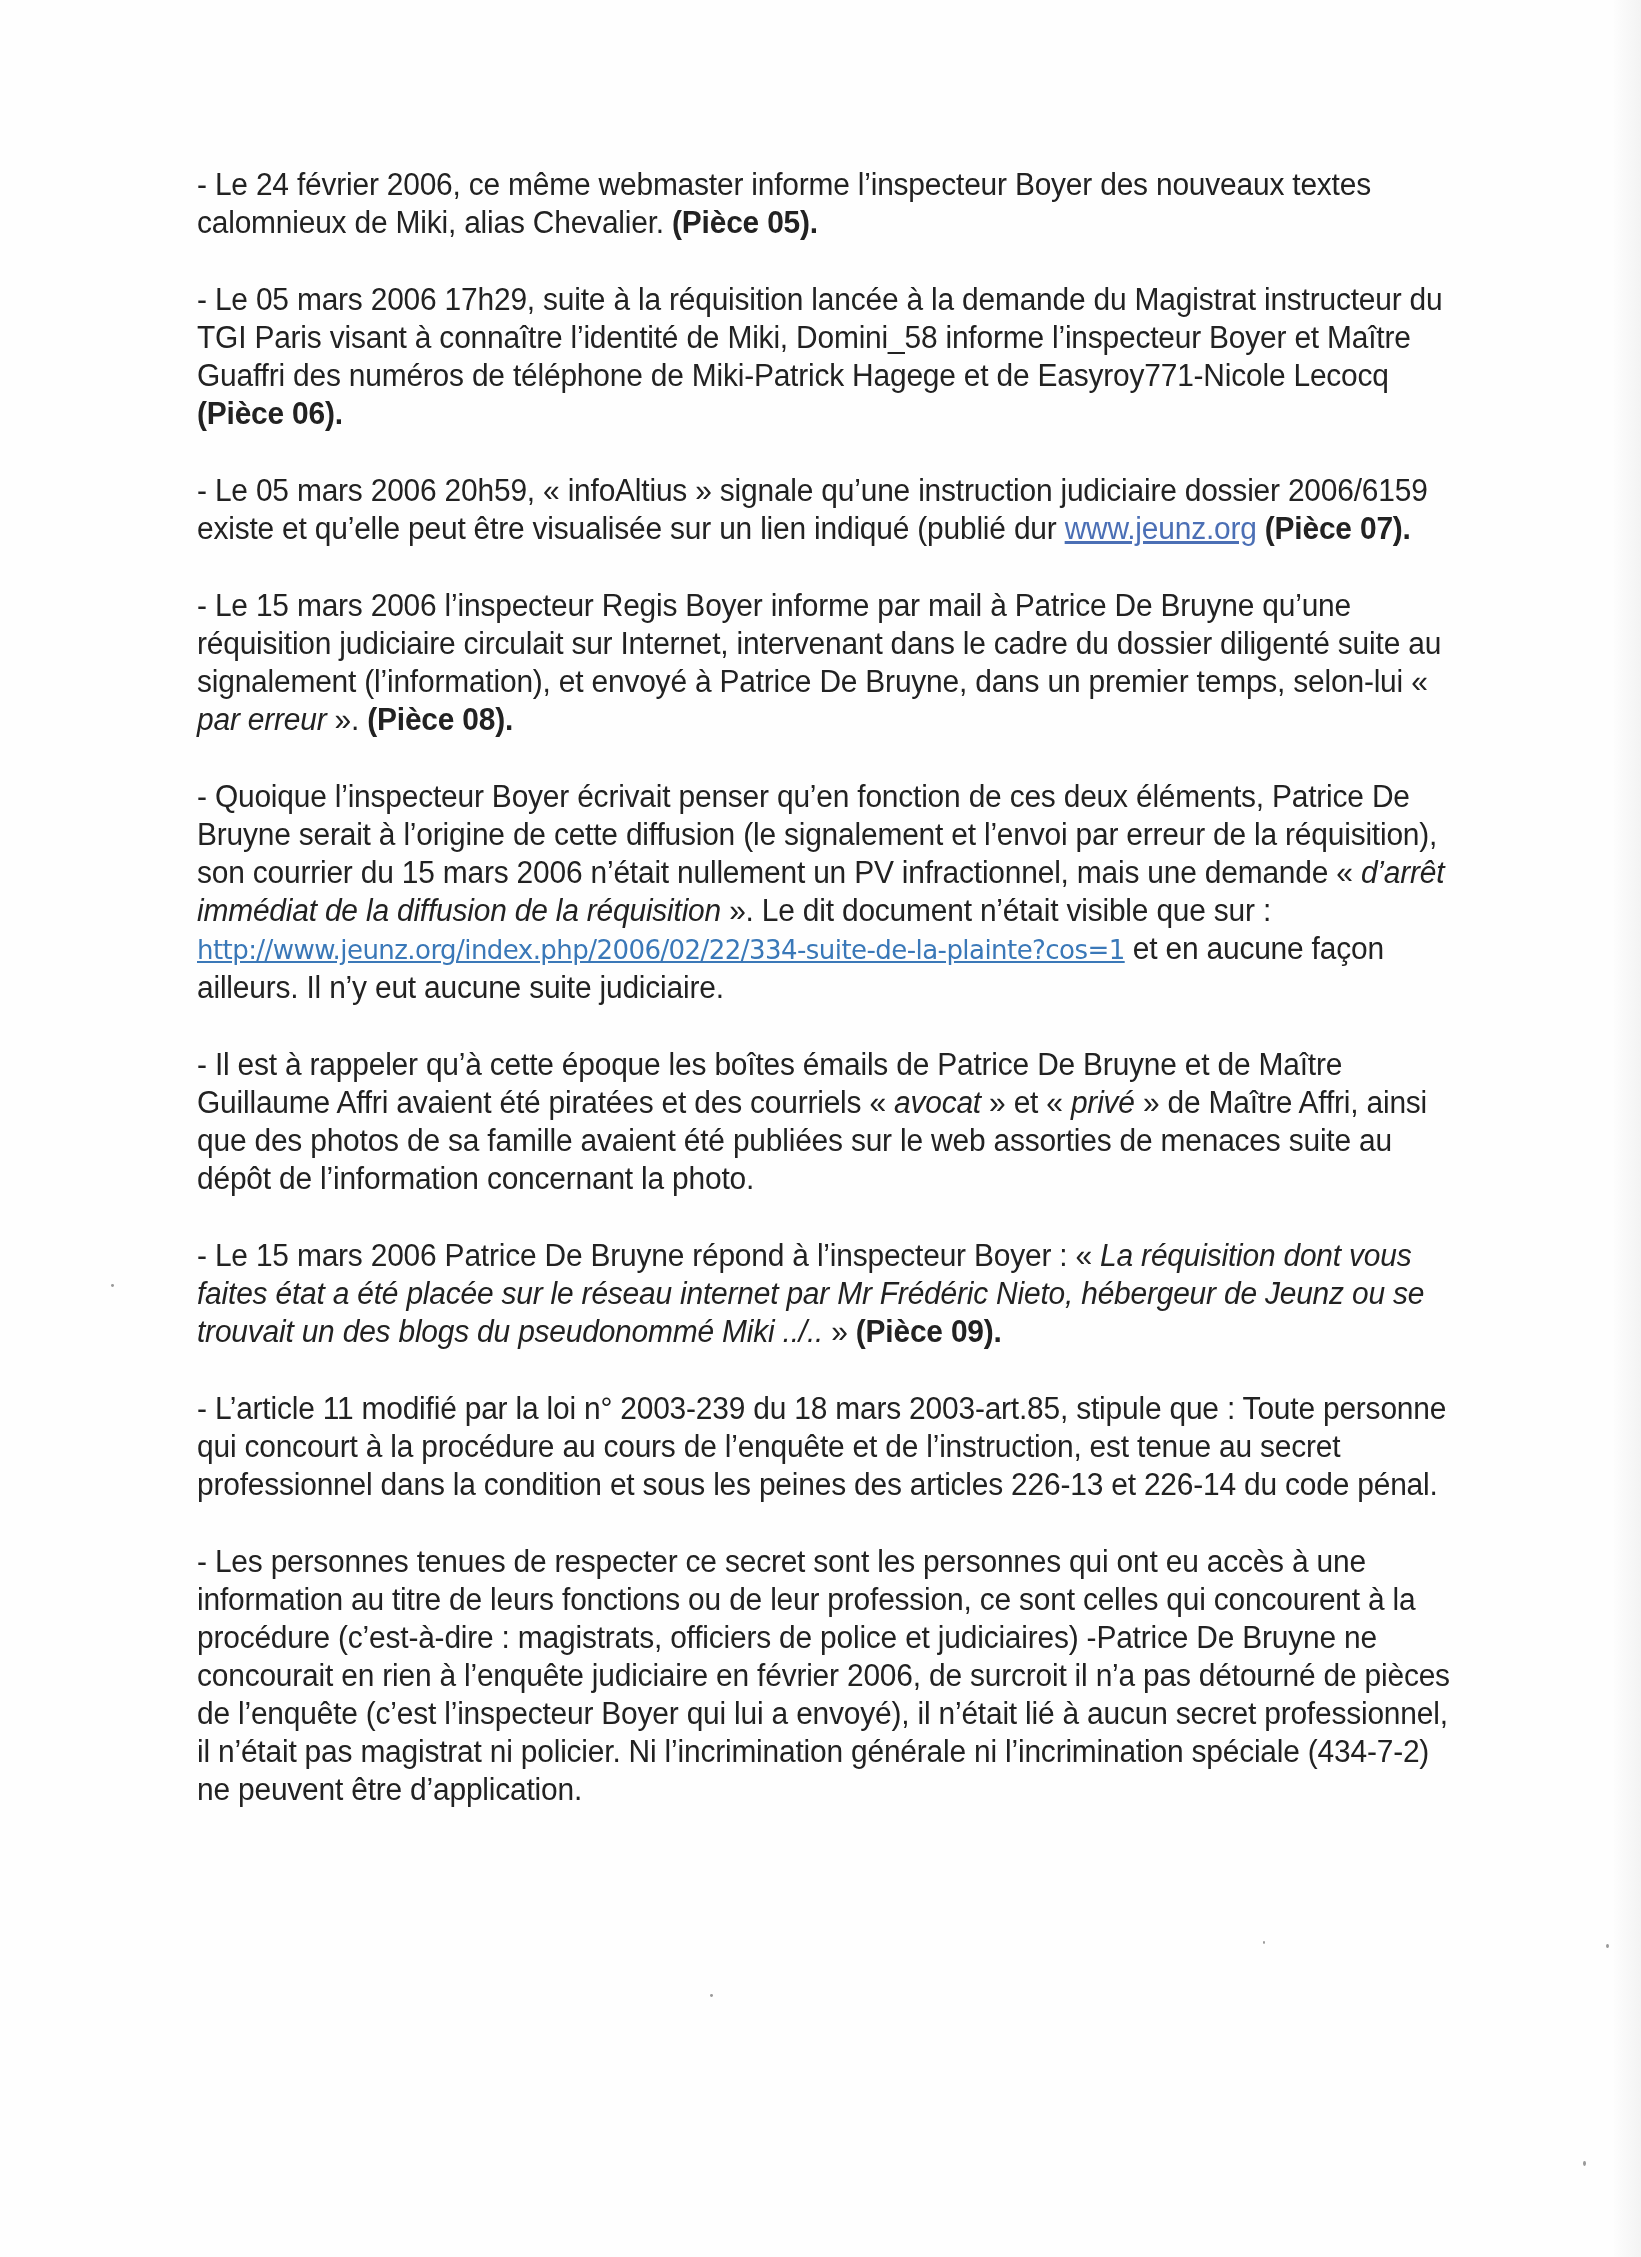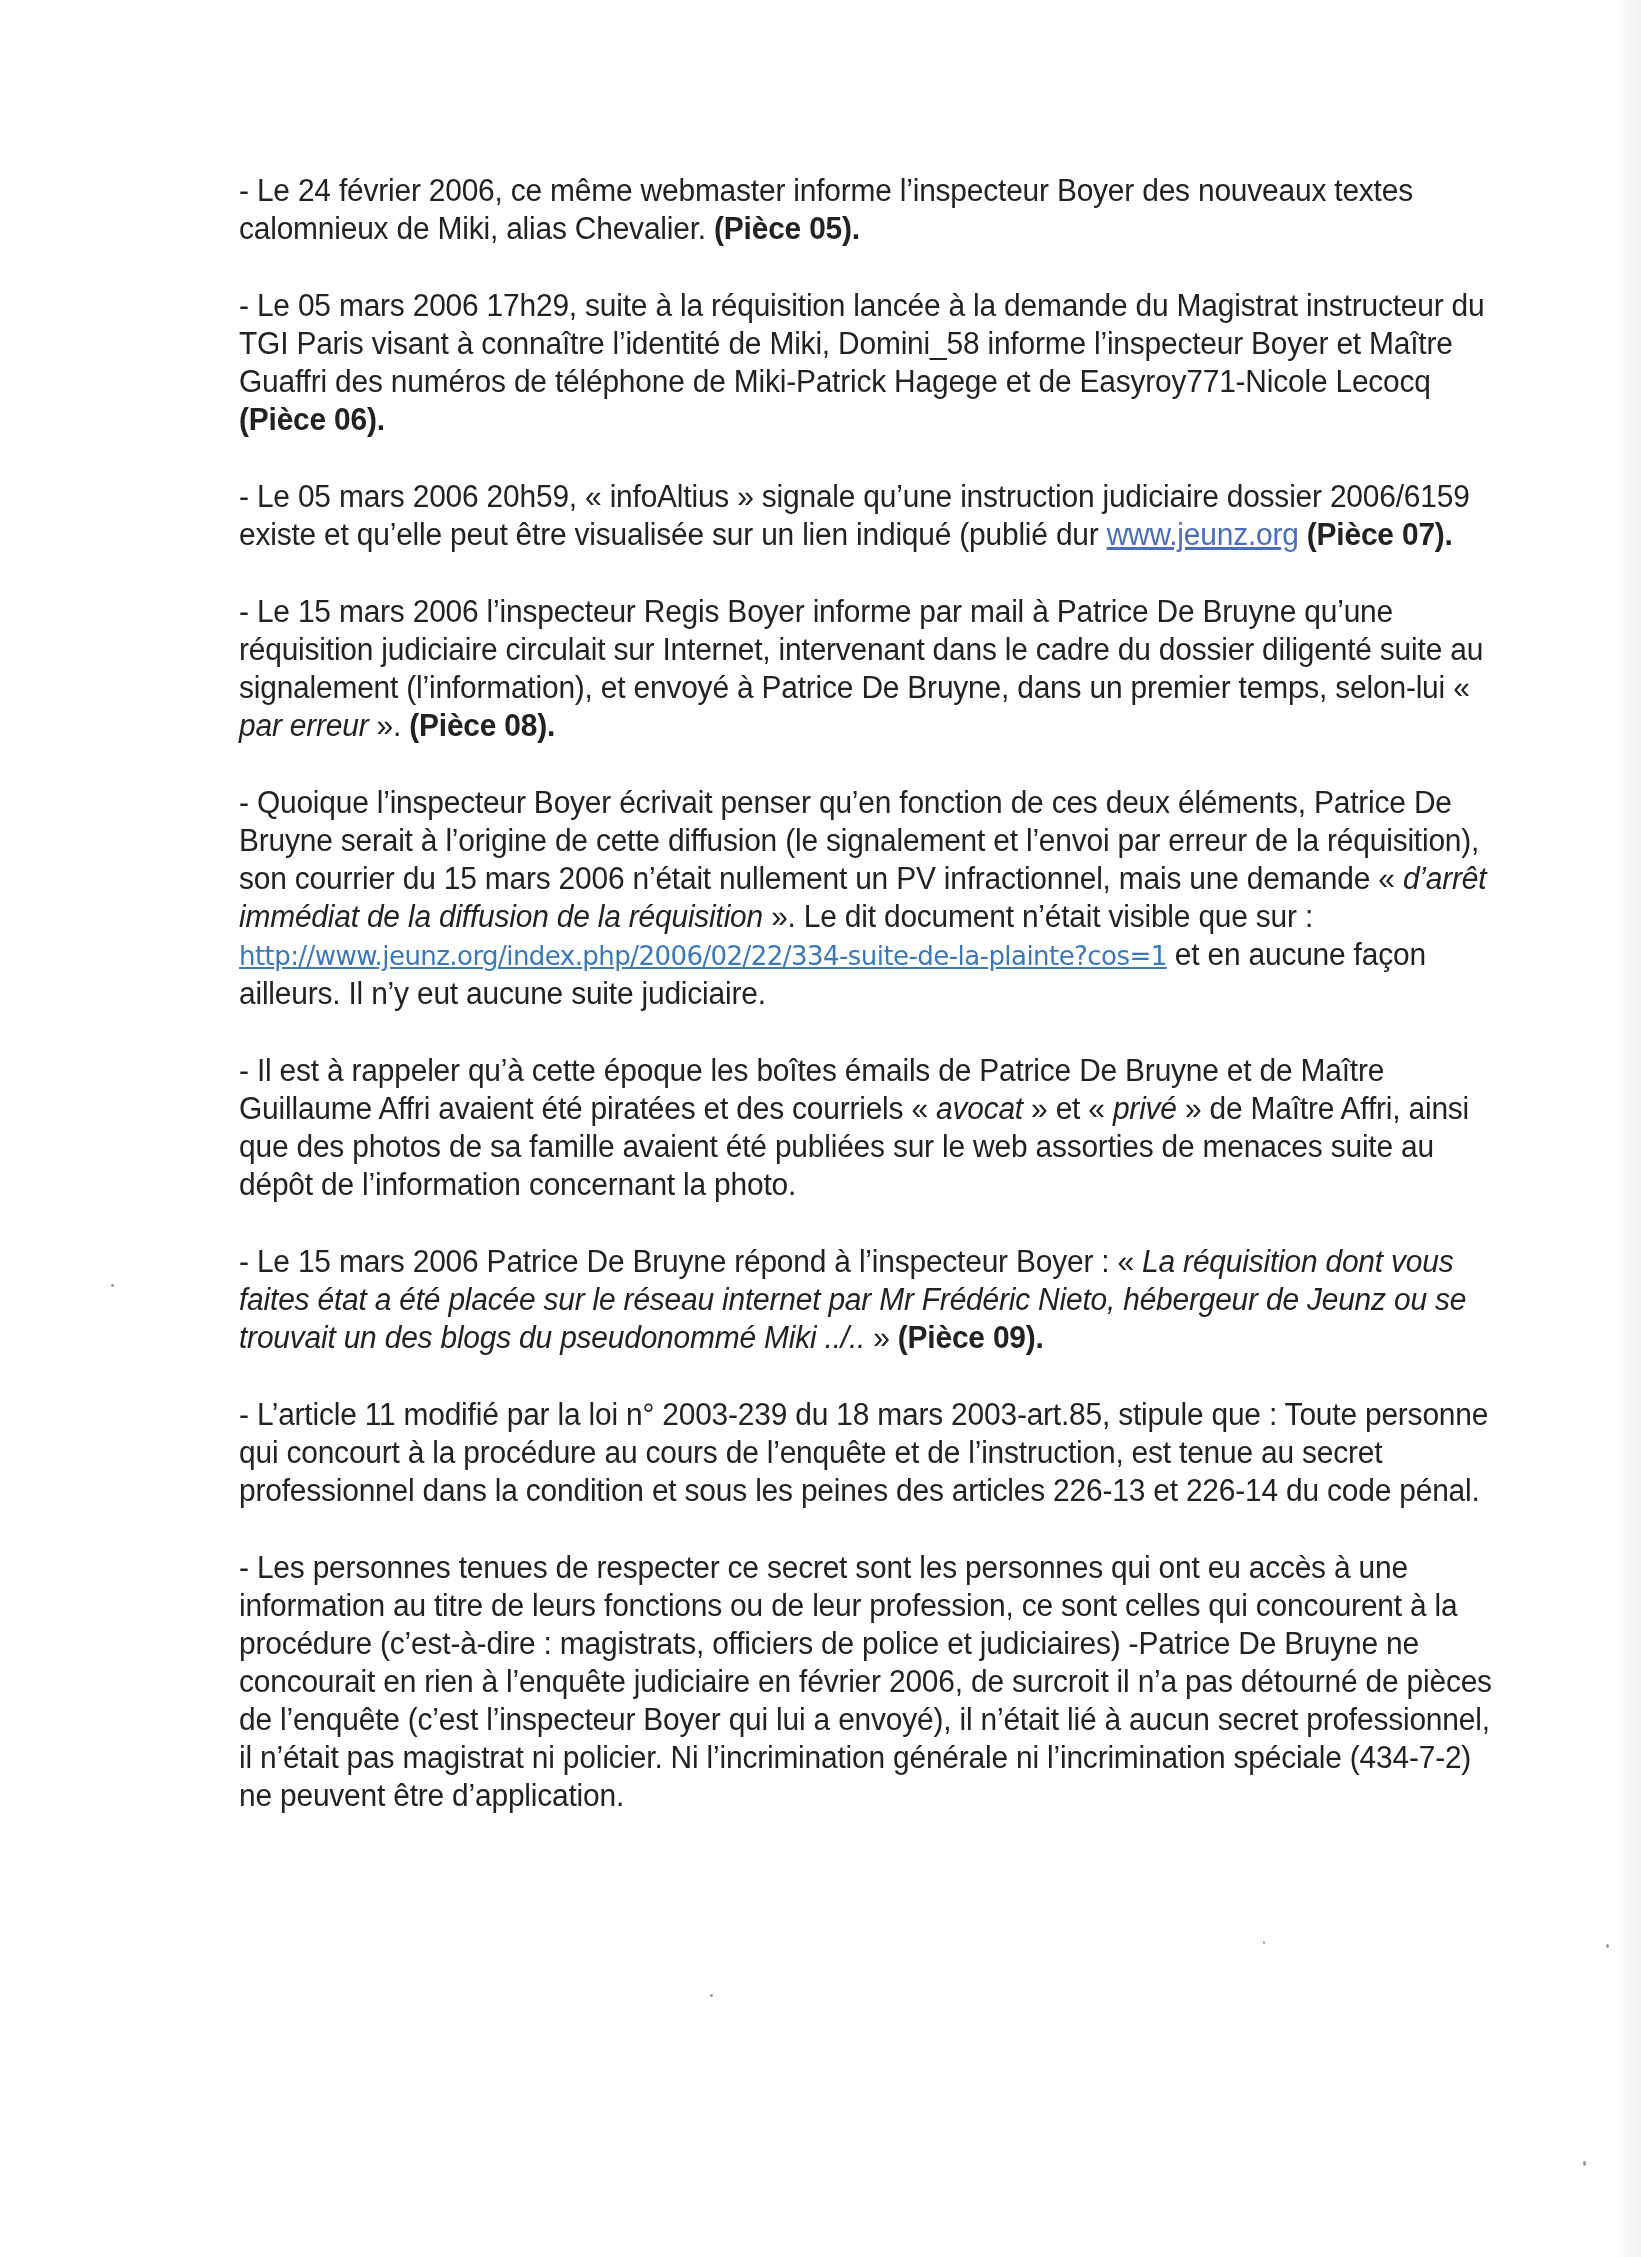--- a/index.html
+++ b/index.html
@@ -23,23 +23,22 @@
     }
     .edge-right {
       position: absolute;
       right: 0; top: 0;
       width: 27px; height: 2257px;
       background: linear-gradient(to right, #fdfdfd, #f3f3f3);
     }
     .content {
       position: absolute;
       left: 197px;
-      top: 172px;
+      top: 166px;
       width: 1255px;
-      margin-left: 42px;
     }
     .para {
       font-size: 31px;
       line-height: 38px;
       margin: 0 0 39px 0;
       letter-spacing: -0.2px;
       transform: scaleX(0.965);
       transform-origin: left top;
       width: 1299px;
     }

